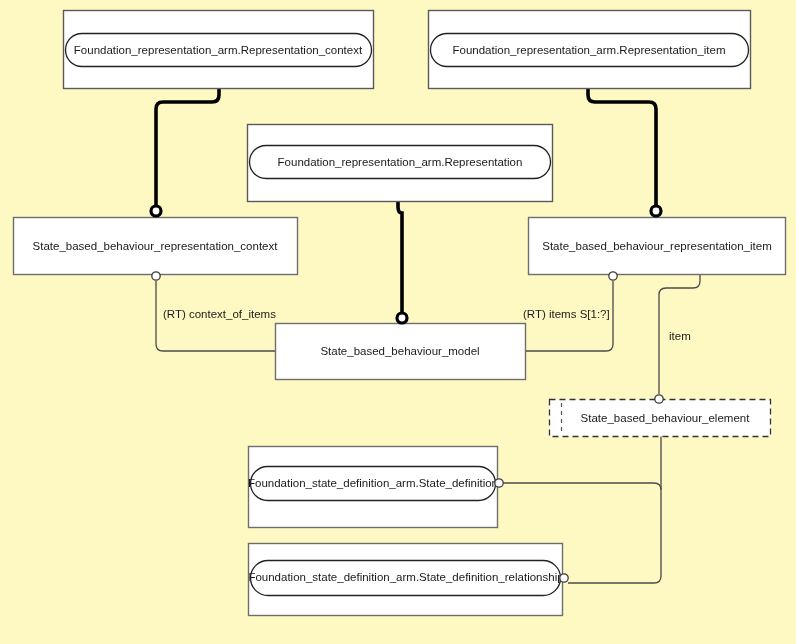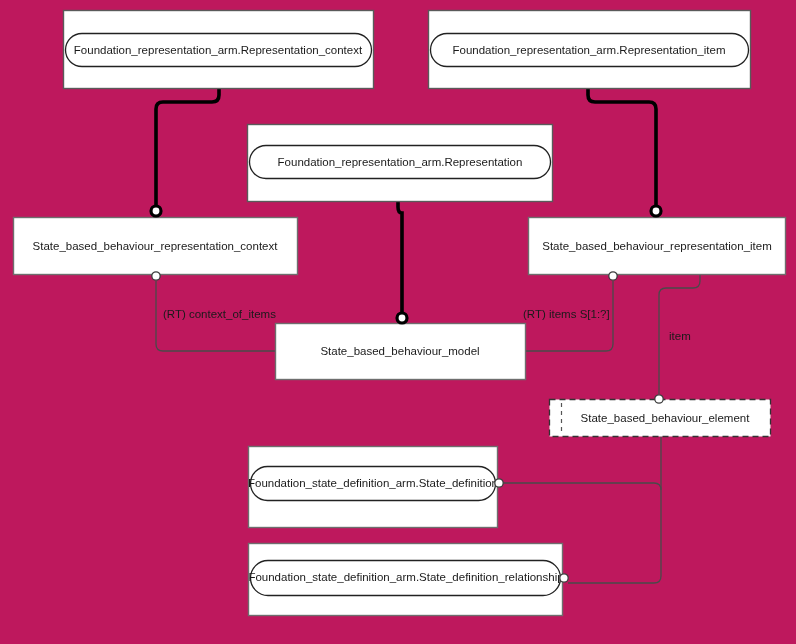--- a/index.html
+++ b/index.html
@@ -4,21 +4,21 @@
 <style>
   html, body {
     margin: 0;
     padding: 0;
     background: #ffffff;
   }
   #diagram-root {
     position: relative;
     width: 796px;
     height: 644px;
-    background: #be185d;
+    background: #fef9c3;
     font-family: "Liberation Sans", sans-serif;
   }
   svg.diagram-canvas {
     display: block;
     width: 796px;
     height: 644px;
   }
   .entity-box-outer {
     fill: #ffffff;
     stroke: #5a5a5a;

